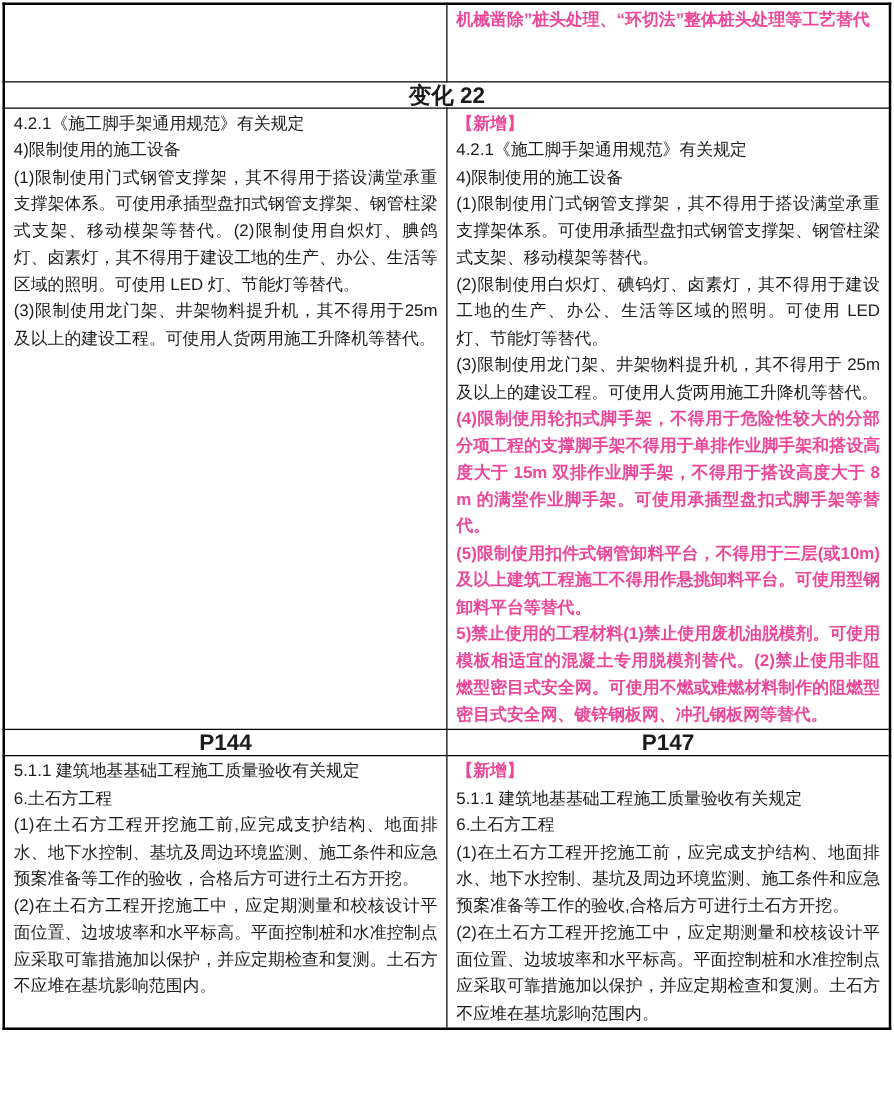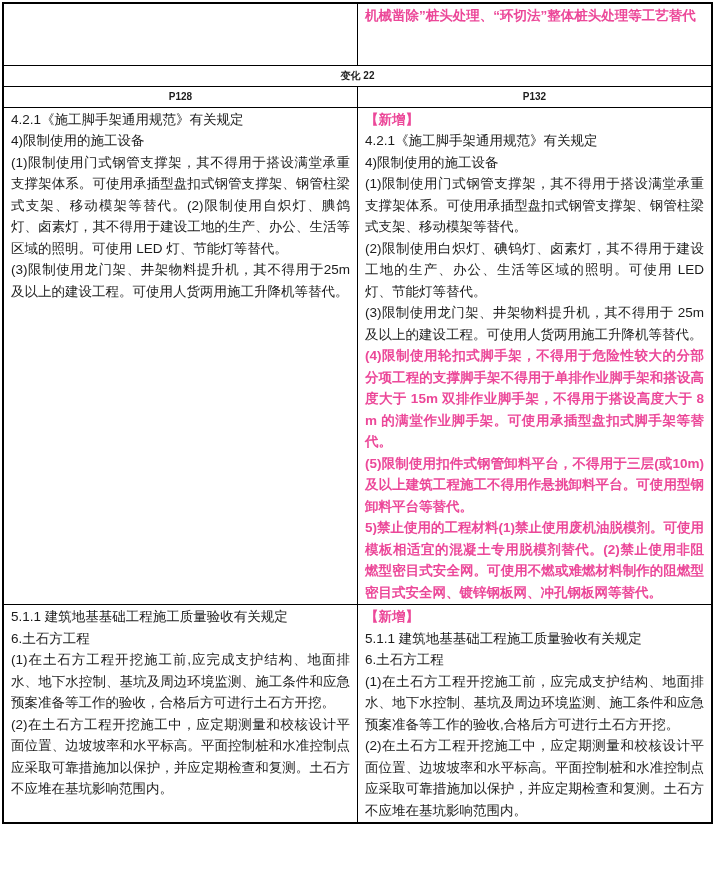--- a/index.html
+++ b/index.html
@@ -19,21 +19,21 @@
   }
   table.cmp td {
     border: 1px solid #000;
     vertical-align: top;
     padding: 1px 7px 1px 7px;
     overflow: hidden;
   }
   td.change-cell, td.page-cell {
     text-align: center;
     font-weight: bold;
-    font-size: 10px;
+    font-size: 18px;
     padding: 1px 2px;
     vertical-align: middle;
     line-height: 18px;
   }
   .para {
     margin: 0;
     font-size: 13.5px;
     line-height: 21.5px;
     text-align: justify;
     word-break: break-all;
@@ -59,44 +59,44 @@
         <tr class="r-intro">
       <td></td>
       <td>
         <p class="para red">机械凿除”桩头处理、“环切法”整体桩头处理等工艺替代</p>
       </td>
     </tr>
 
     <tr class="r-change">
       <td class="change-cell" colspan="2">变化 22</td>
     </tr>
-    <tr class="r-page">
-      <td class="page-cell">P128</td>
-      <td class="page-cell">P132</td>
-    </tr>
     <tr class="r-body1">
       <td>
         <p class="para">4.2.1《施工脚手架通用规范》有关规定</p>
         <p class="para">4)限制使用的施工设备</p>
         <p class="para">(1)限制使用门式钢管支撑架，其不得用于搭设满堂承重支撑架体系。可使用承插型盘扣式钢管支撑架、钢管柱梁式支架、移动模架等替代。(2)限制使用自炽灯、腆鸽灯、卤素灯，其不得用于建设工地的生产、办公、生活等区域的照明。可使用 LED 灯、节能灯等替代。</p>
         <p class="para">(3)限制使用龙门架、井架物料提升机，其不得用于25m 及以上的建设工程。可使用人货两用施工升降机等替代。</p>
       </td>
       <td>
         <p class="para red">【新增】</p>
         <p class="para">4.2.1《施工脚手架通用规范》有关规定</p>
         <p class="para">4)限制使用的施工设备</p>
         <p class="para">(1)限制使用门式钢管支撑架，其不得用于搭设满堂承重支撑架体系。可使用承插型盘扣式钢管支撑架、钢管柱梁式支架、移动模架等替代。</p>
         <p class="para">(2)限制使用白炽灯、碘钨灯、卤素灯，其不得用于建设工地的生产、办公、生活等区域的照明。可使用 LED 灯、节能灯等替代。</p>
         <p class="para">(3)限制使用龙门架、井架物料提升机，其不得用于 25m 及以上的建设工程。可使用人货两用施工升降机等替代。</p>
         <p class="para red">(4)限制使用轮扣式脚手架，不得用于危险性较大的分部分项工程的支撑脚手架不得用于单排作业脚手架和搭设高度大于 15m 双排作业脚手架，不得用于搭设高度大于 8m 的满堂作业脚手架。可使用承插型盘扣式脚手架等替代。</p>
         <p class="para red">(5)限制使用扣件式钢管卸料平台，不得用于三层(或10m)及以上建筑工程施工不得用作悬挑卸料平台。可使用型钢卸料平台等替代。</p>
         <p class="para red">5)禁止使用的工程材料(1)禁止使用废机油脱模剂。可使用模板相适宜的混凝土专用脱模剂替代。(2)禁止使用非阻燃型密目式安全网。可使用不燃或难燃材料制作的阻燃型密目式安全网、镀锌钢板网、冲孔钢板网等替代。</p>
       </td>
     </tr>
 
+    <tr class="r-page">
+      <td class="page-cell">P144</td>
+      <td class="page-cell">P147</td>
+    </tr>
     <tr class="r-body2">
       <td>
         <p class="para">5.1.1 建筑地基基础工程施工质量验收有关规定</p>
         <p class="para">6.土石方工程</p>
         <p class="para">(1)在土石方工程开挖施工前,应完成支护结构、地面排水、地下水控制、基坑及周边环境监测、施工条件和应急预案准备等工作的验收，合格后方可进行土石方开挖。</p>
         <p class="para">(2)在土石方工程开挖施工中，应定期测量和校核设计平面位置、边坡坡率和水平标高。平面控制桩和水准控制点应采取可靠措施加以保护，并应定期检查和复测。土石方不应堆在基坑影响范围内。</p>
       </td>
       <td>
         <p class="para red">【新增】</p>
         <p class="para">5.1.1 建筑地基基础工程施工质量验收有关规定</p>

